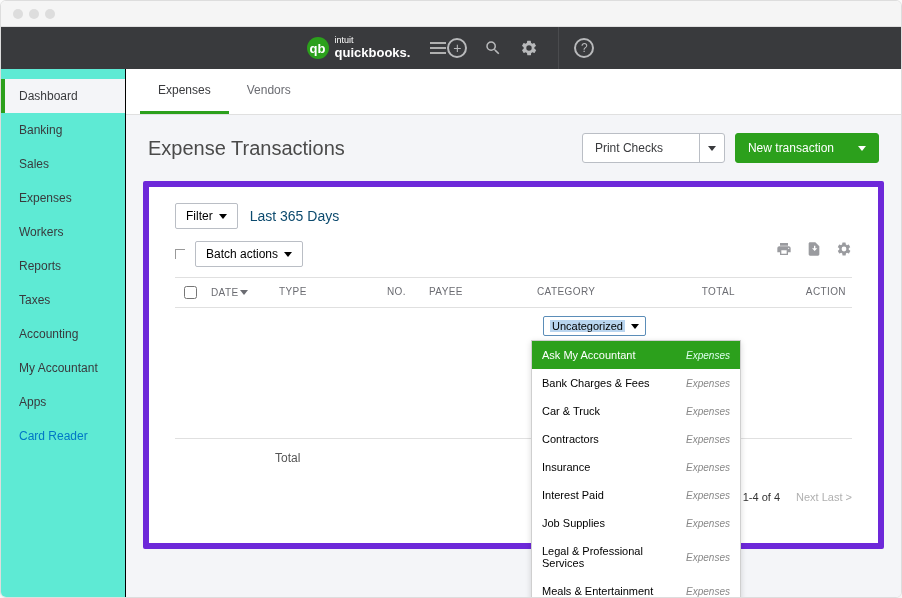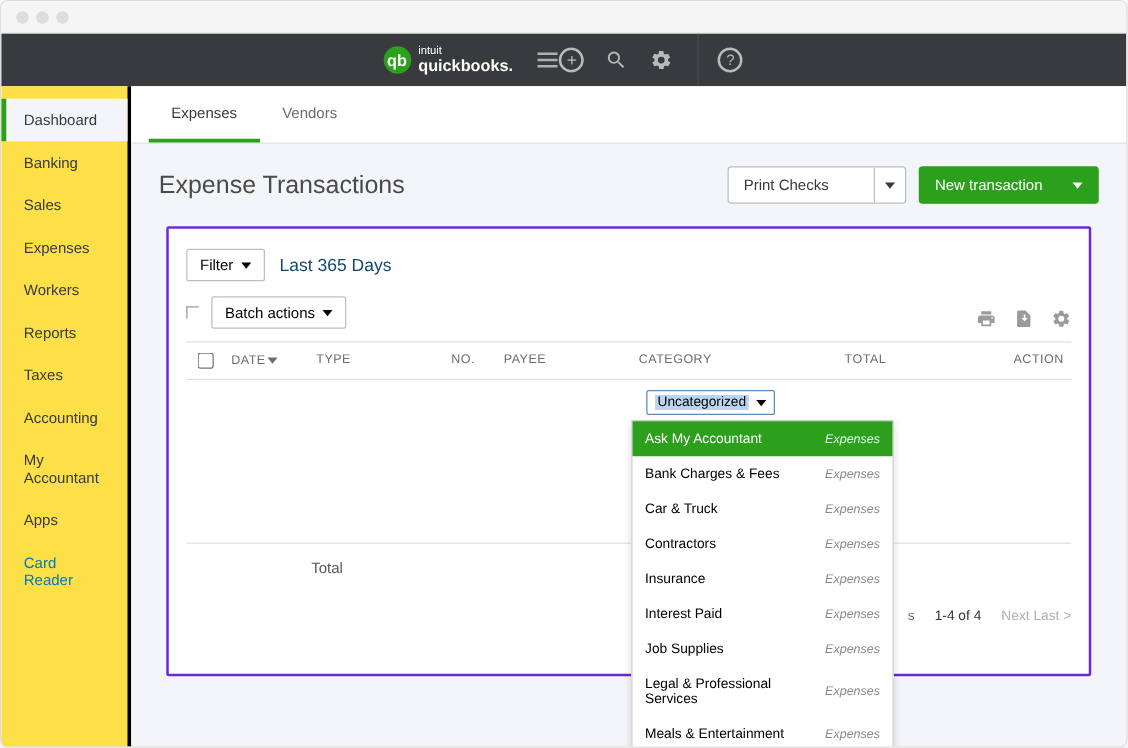--- a/index.html
+++ b/index.html
@@ -15,42 +15,42 @@
 .logo-text .qb{font-weight:600}
 .hamburger-icon{width:16px;display:flex;flex-direction:column;gap:3px;margin-left:8px;cursor:pointer}
 .hamburger-icon span{height:2px;background:#b0b0b0}
 .topbar-right{display:flex;align-items:center;gap:14px}
 .topbar-icon{width:22px;height:22px;display:flex;align-items:center;justify-content:center;cursor:pointer;color:#b8b9bb}
 .topbar-icon svg{width:18px;height:18px;fill:currentColor}
 .plus-circle{border:2px solid #b8b9bb;border-radius:50%;width:20px;height:20px;display:flex;align-items:center;justify-content:center;font-size:14px;line-height:1}
 .help-circle{border:2px solid #b8b9bb;border-radius:50%;width:20px;height:20px;display:flex;align-items:center;justify-content:center;font-size:12px}
 .vdiv{width:1px;height:42px;background:#4a4b4e;margin:0 0 0 4px}
 .body{display:flex;height:530px}
-.sidebar{width:104px;background:#fde047;border-right:3px solid #000000;padding-top:10px}
+.sidebar{width:125px;background:#5eead4;border-right:1px solid #000000;padding-top:10px}
 .sidebar-item{padding:10px 18px;font-size:12px;color:#393a3d;cursor:pointer}
 .sidebar-item.active{border-left:4px solid #2ca01c;background:#f4f5f8;padding-left:14px;font-weight:500}
 .sidebar-item.link{color:#0077c5}
 .main{flex:1;background:#f4f5f8;display:flex;flex-direction:column;overflow:hidden}
 .tabs{display:flex;background:#fff;border-bottom:1px solid #e0e0e0;padding-left:14px}
 .tab{padding:14px 18px;font-size:12px;color:#6b6c72;cursor:pointer;border-bottom:3px solid transparent}
 .tab.active{color:#393a3d;border-bottom-color:#2ca01c}
 .page-header{display:flex;align-items:center;justify-content:space-between;padding:18px 22px}
 .page-title{font-size:20px;font-weight:400;color:#4a4a4a}
 .header-actions{display:flex;gap:10px}
 .btn{display:flex;align-items:center;gap:24px;height:30px;padding:0 12px;border-radius:3px;font-size:12px;cursor:pointer;border:1px solid #babec5;background:#fff;color:#393a3d}
 .btn.split{padding:0}
 .btn.split .btn-label{padding:0 12px}
 .btn.split .btn-caret{border-left:1px solid #babec5;padding:0 8px;height:100%;display:flex;align-items:center}
 .btn.primary{background:#2ca01c;border-color:#2ca01c;color:#fff}
 .caret{display:inline-block;width:0;height:0;border-left:4px solid transparent;border-right:4px solid transparent;border-top:5px solid currentColor}
-.table-card{margin:0 28px;background:#fff;border:2px solid #6d28d9;border-radius:2px;padding:10px 14px 40px}
+.table-card{margin:0 17px;background:#fff;border:6px solid #6d28d9;border-radius:2px;padding:10px 26px 40px}
 .filter-row{display:flex;align-items:center;gap:12px;padding:6px 0}
 .filter-btn{border:1px solid #babec5;background:#fff;padding:5px 10px;font-size:12px;display:flex;align-items:center;gap:6px;cursor:pointer;border-radius:2px}
 .filter-label{font-size:14px;color:#0c4a6e}
-.actions-row{display:flex;align-items:flex-end;justify-content:space-between;padding:6px 0 10px}
+.actions-row{display:flex;align-items:flex-start;justify-content:space-between;padding:6px 0 10px}
 .actions-left{display:flex;align-items:center;gap:10px}
 .checkbox-corner{width:10px;height:10px;border-left:1px solid #999;border-top:1px solid #999}
 .batch-btn{border:1px solid #babec5;background:#fff;padding:5px 10px;font-size:12px;display:flex;align-items:center;gap:6px;cursor:pointer;border-radius:2px}
 .table-icons{display:flex;gap:14px;color:#9a9b9f}
 .table-icons svg{width:16px;height:16px;fill:currentColor;cursor:pointer}
 .thead{display:flex;border-top:1px solid #e0e0e0;border-bottom:1px solid #e0e0e0;padding:8px 0;font-size:10px;color:#6b6c72;letter-spacing:.4px}
 .th-check{width:30px;display:flex;align-items:center;justify-content:center}
 .th-check input{width:13px;height:13px}
 .th{padding:0 6px}
 .th-date{width:68px;display:flex;align-items:center;gap:1px}

